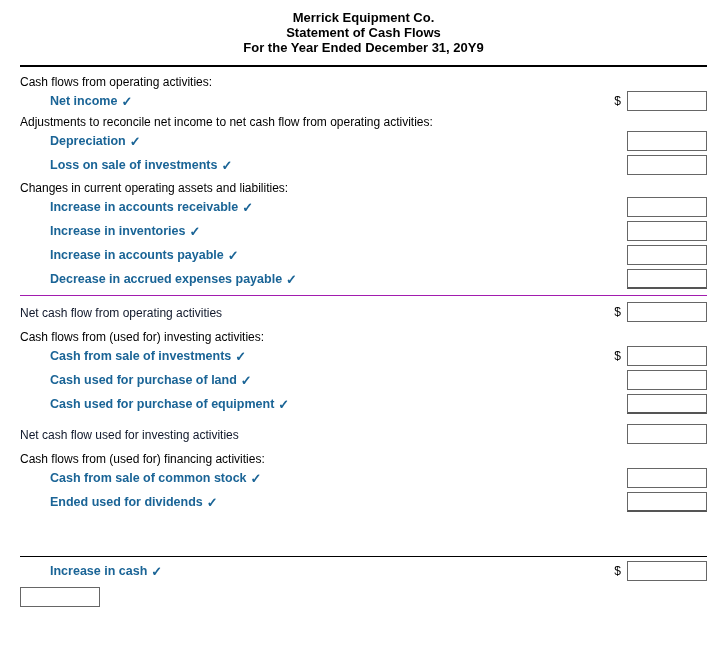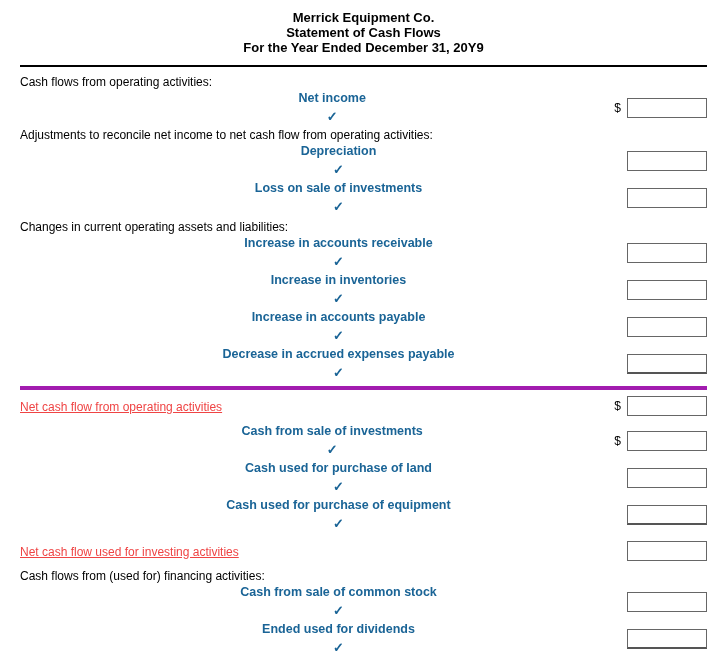--- a/index.html
+++ b/index.html
@@ -38,34 +38,32 @@
       margin-bottom: 2px;
     }
     .line-label {
       color: #1a6496;
       font-weight: bold;
       font-size: 12.5px;
       padding-left: 30px;
       display: flex;
       align-items: center;
       gap: 4px;
-      flex-direction: column;
     }
     .line-label .check {
       color: #1a6496;
       font-size: 13px;
     }
     .dollar-sign {
       font-size: 12px;
       color: #000;
     }
     .net-cash-label {
       font-size: 12px;
-      color: #ef4444;
-      text-decoration: underline;
+      color: #0f172a;
     }
     .main-layout {
       position: relative;
     }
     .row {
       display: flex;
       align-items: center;
       justify-content: space-between;
       margin-bottom: 4px;
     }
@@ -173,21 +171,21 @@
         <span class="line-label">
           <span>Increase in accounts payable</span>
           <span class="check">✓</span>
         </span>
       </div>
       <div class="row-inputs">
         <input type="text" class="input-sm" style="">
       </div>
     </div>
 
-    <div class="row mb6" style="border-bottom: 4px solid #a21caf; padding-bottom: 6px;">
+    <div class="row mb6" style="border-bottom: 1px solid #a21caf; padding-bottom: 6px;">
       <div class="row-label">
         <span class="line-label">
           <span>Decrease in accrued expenses payable</span>
           <span class="check">✓</span>
         </span>
       </div>
       <div class="row-inputs">
         <input type="text" class="input-sm" style="border-bottom: 2px solid rgb(85, 85, 85);">
       </div>
     </div>
@@ -197,20 +195,21 @@
         <span class="net-cash-label">Net cash flow from operating activities</span>
       </div>
       <div class="row-inputs">
         <span class="dollar-sign">$</span>
         <input type="text" class="input-sm" style="">
       </div>
     </div>
   </div>
 
   <div>
+    <div class="section-label mb2">Cash flows from (used for) investing activities:</div>
 
     <div class="row mb4">
       <div class="row-label">
         <span class="line-label">
           <span>Cash from sale of investments</span>
           <span class="check">✓</span>
         </span>
       </div>
       <div class="row-inputs">
         <span class="dollar-sign">$</span>

